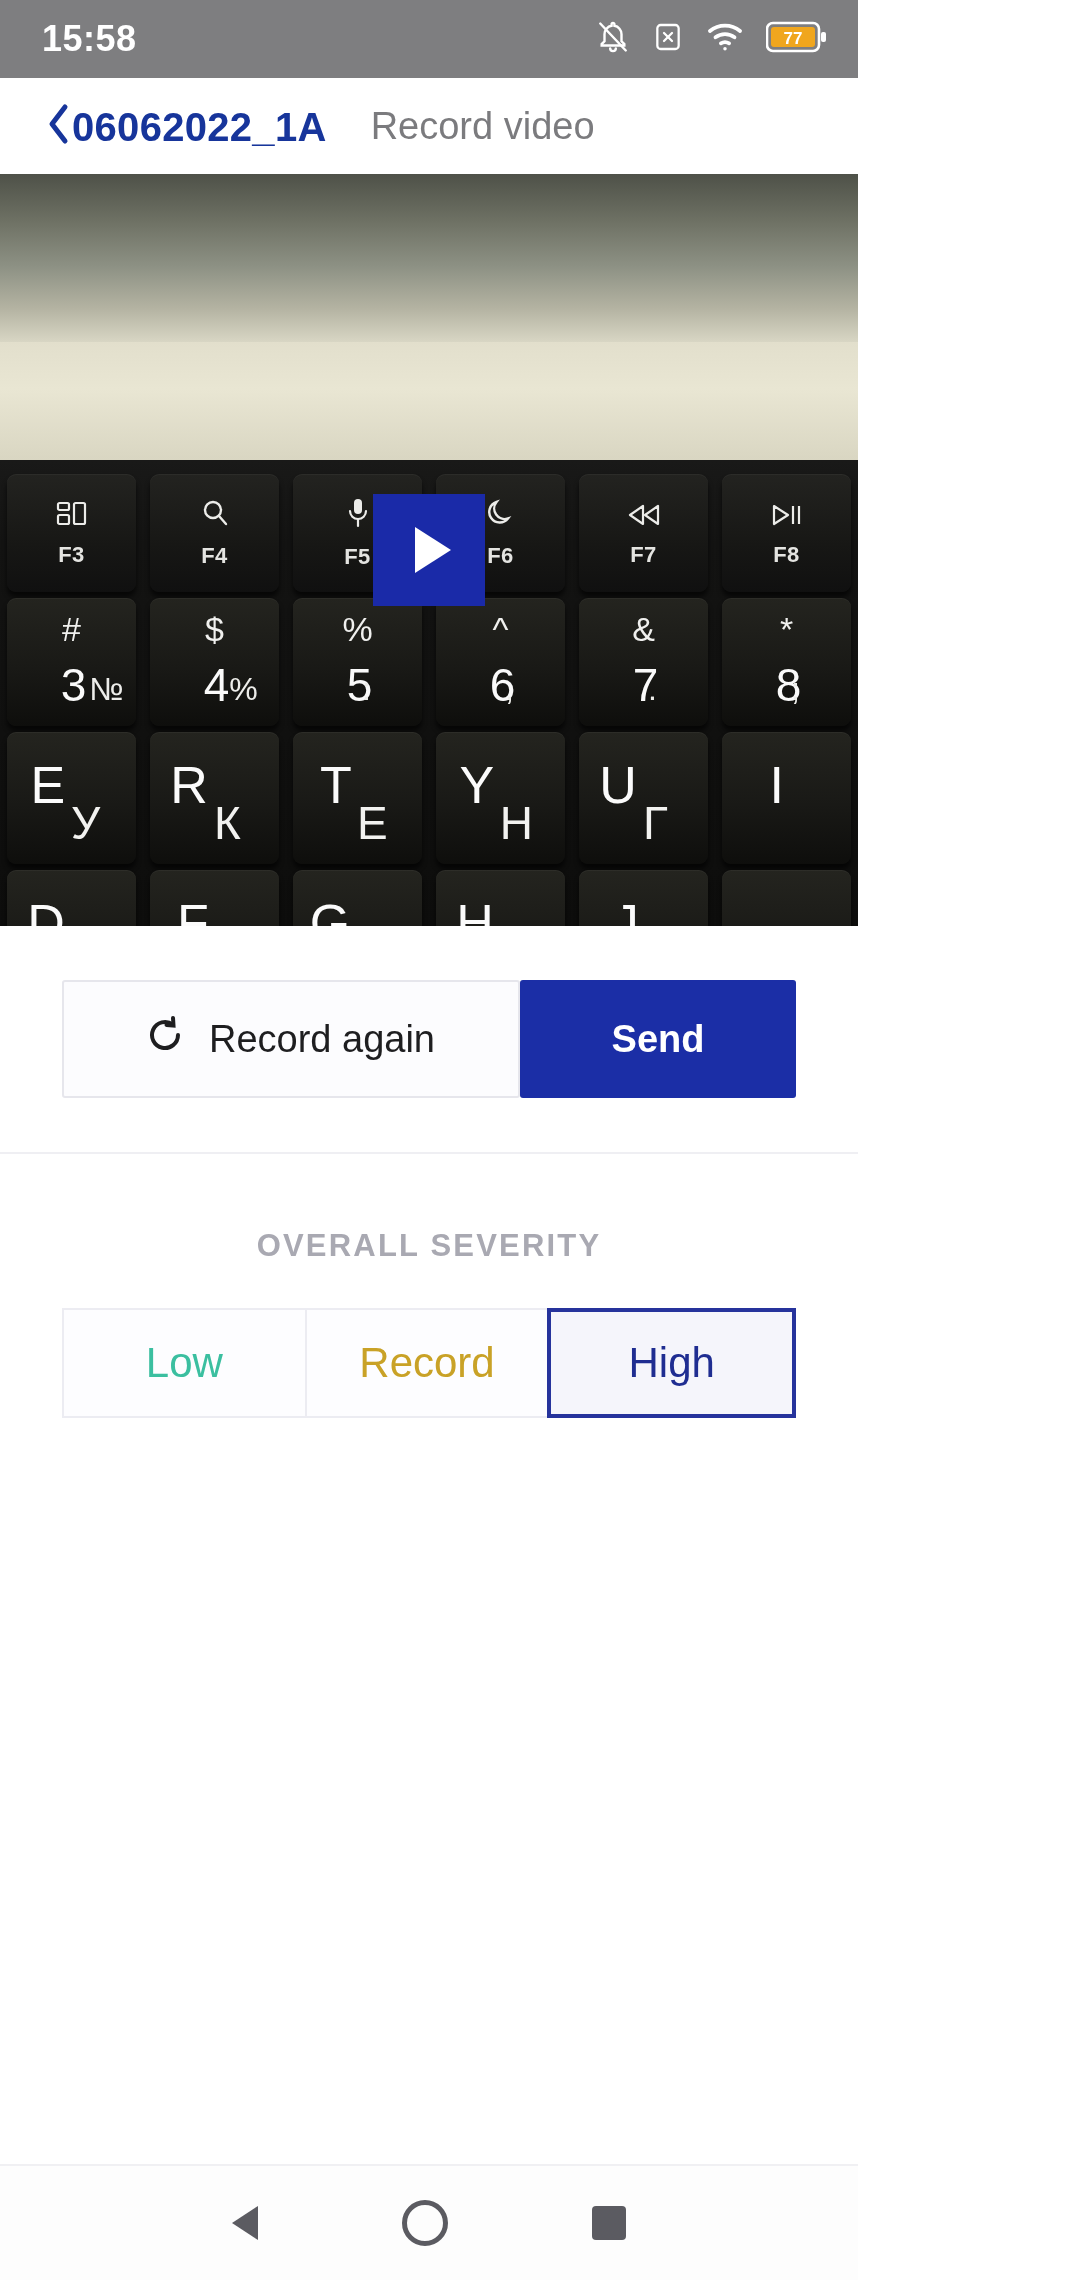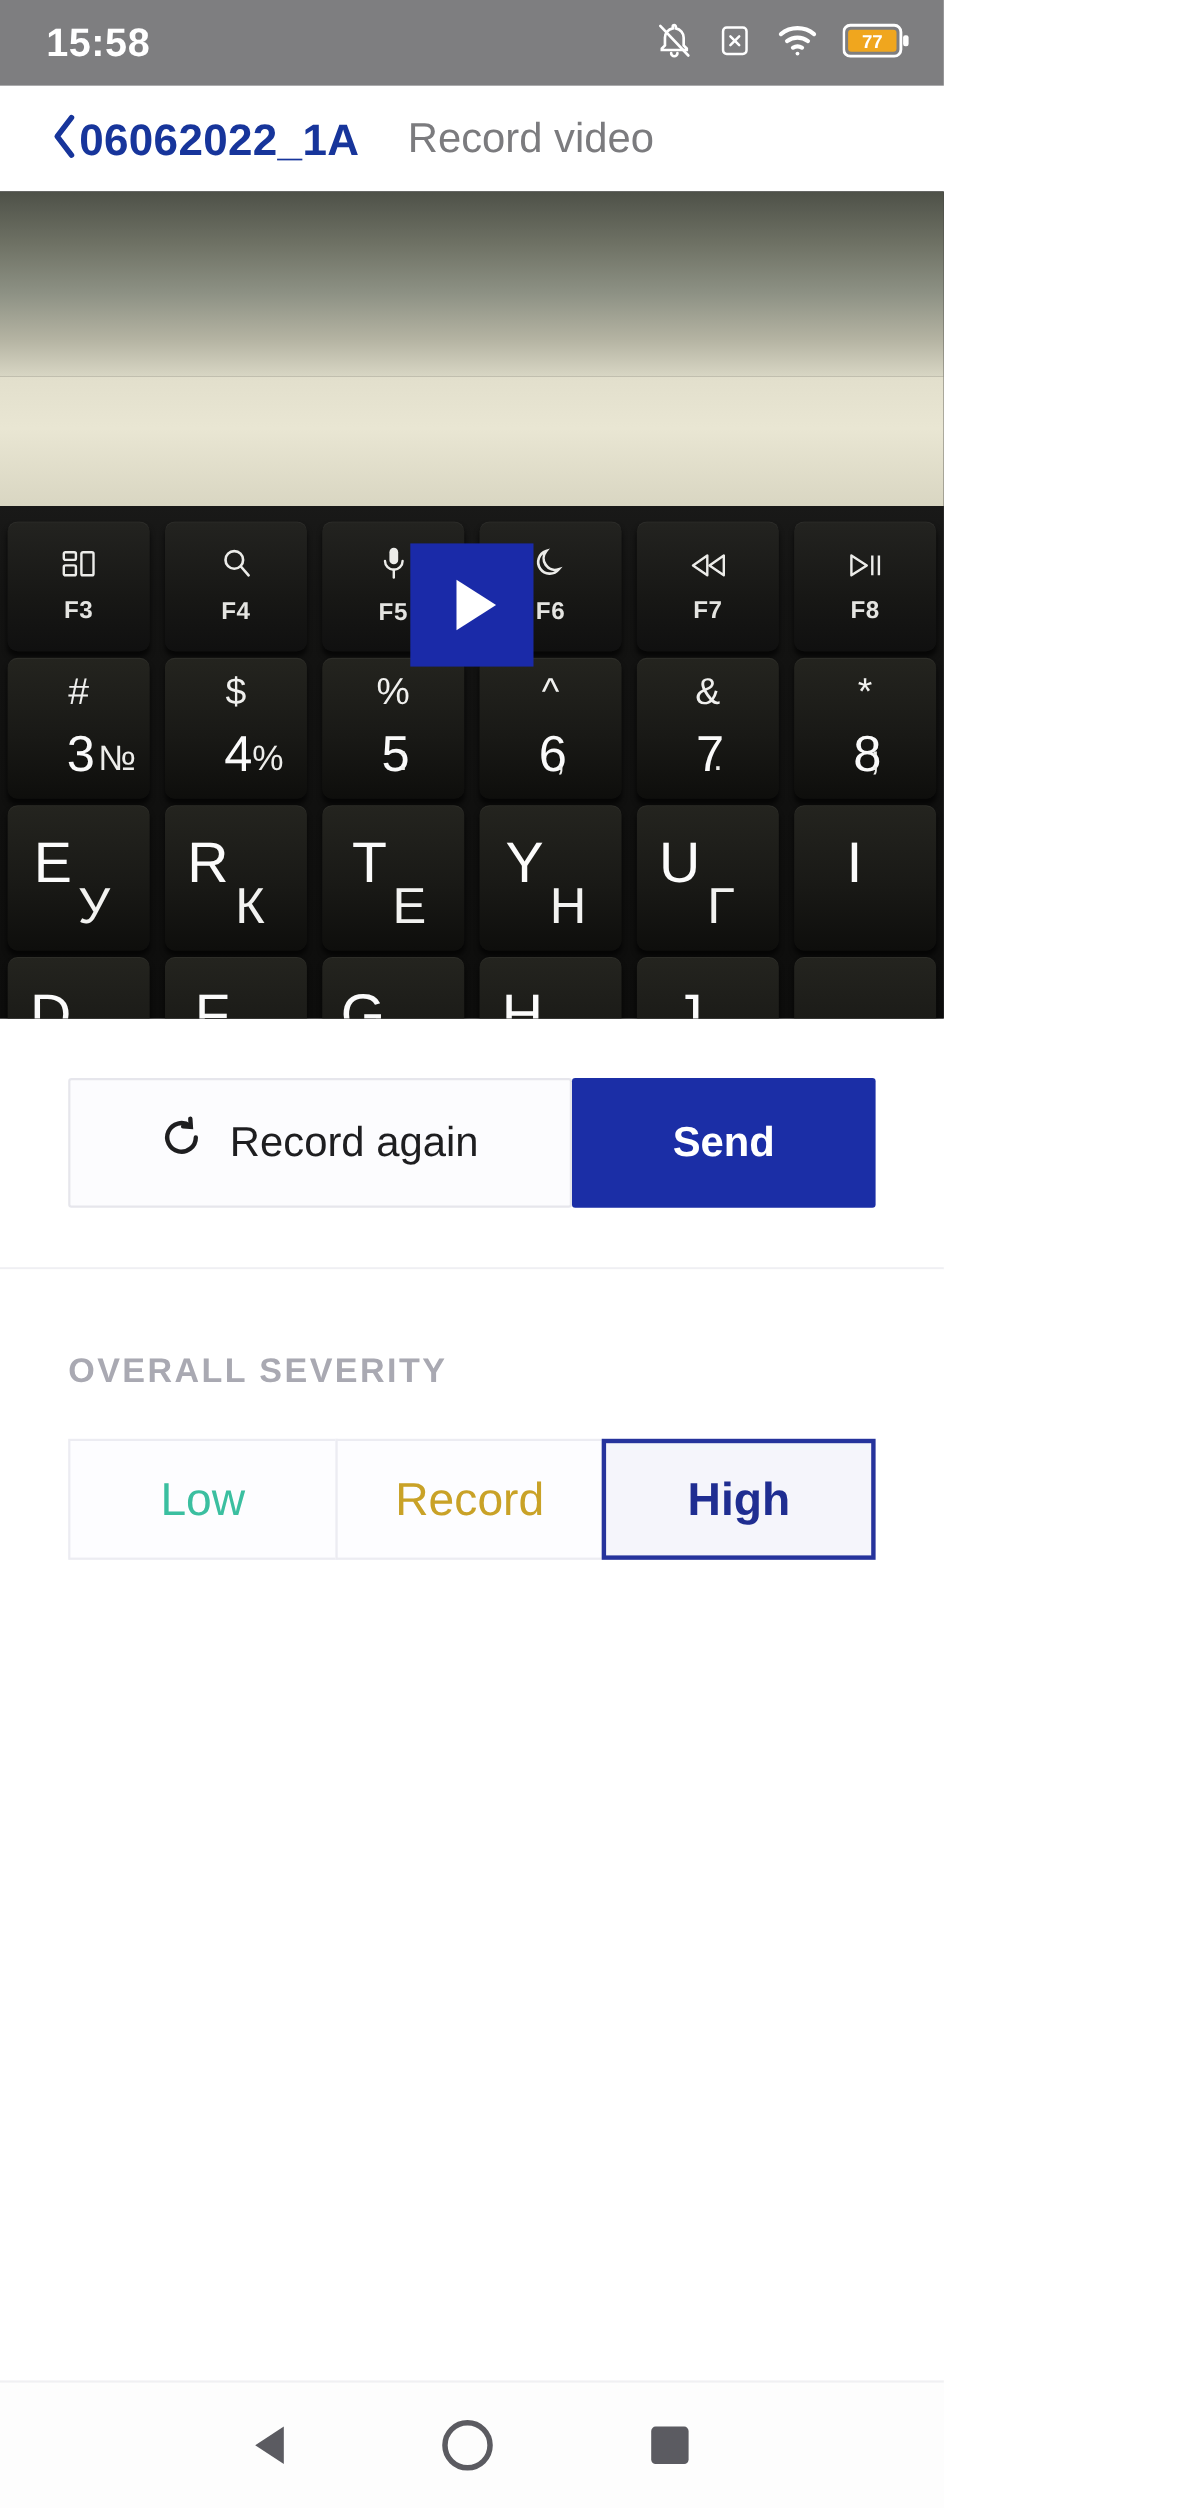--- a/index.html
+++ b/index.html
@@ -105,35 +105,35 @@
   .btn-outline {
     flex:0 0 458px; background:#fcfcfe; border:2px solid #e6e6ec;
     color:#1e1e20; gap:24px;
   }
   .btn-primary {
     flex:1 1 auto; background:#1b2ea6; color:#ffffff; font-weight:bold; border:none;
   }
   .refresh-ico { display:block; }
 
   
-  .severity { flex:1 1 auto; background:#fff; padding:74px 62px 0 62px; }
+  .severity { flex:1 1 auto; background:#fff; padding:74px 62px 0 62px;text-align:center; }
   .sev-label {
     color:#a9a9b2; font-size:31px; font-weight:bold; letter-spacing:2.2px;
   }
   .seg {
     margin-top:44px; display:flex; height:110px; position:relative;
   }
   .seg-item {
     flex:1 1 0; display:flex; align-items:center; justify-content:center;
     font-size:42px; background:#fdfdff; border:2px solid #ececf2;
     cursor:pointer; margin-left:-2px;
   }
   .seg-item:first-child { margin-left:0; }
   .seg-item.selected {
-    border:4px solid #26339c; background:#f5f5fb; z-index:2; font-weight:bold;
+    border:4px solid #26339c; background:#f5f5fb; z-index:2; font-weight:normal;
   }
 
   
   .navbar {
     flex:0 0 116px; background:#fdfdfd; border-top:2px solid #f0f0f3;
     display:flex; align-items:center; justify-content:space-around; padding:0 160px;
   }
   .nav-btn { cursor:pointer; display:flex; align-items:center; justify-content:center; }
   .nav-tri { width:0;height:0; border-right:26px solid #5b5b61; border-top:17px solid transparent; border-bottom:17px solid transparent; }
   .nav-circle { width:46px;height:46px;border-radius:50%;border:5px solid #5b5b61; }

